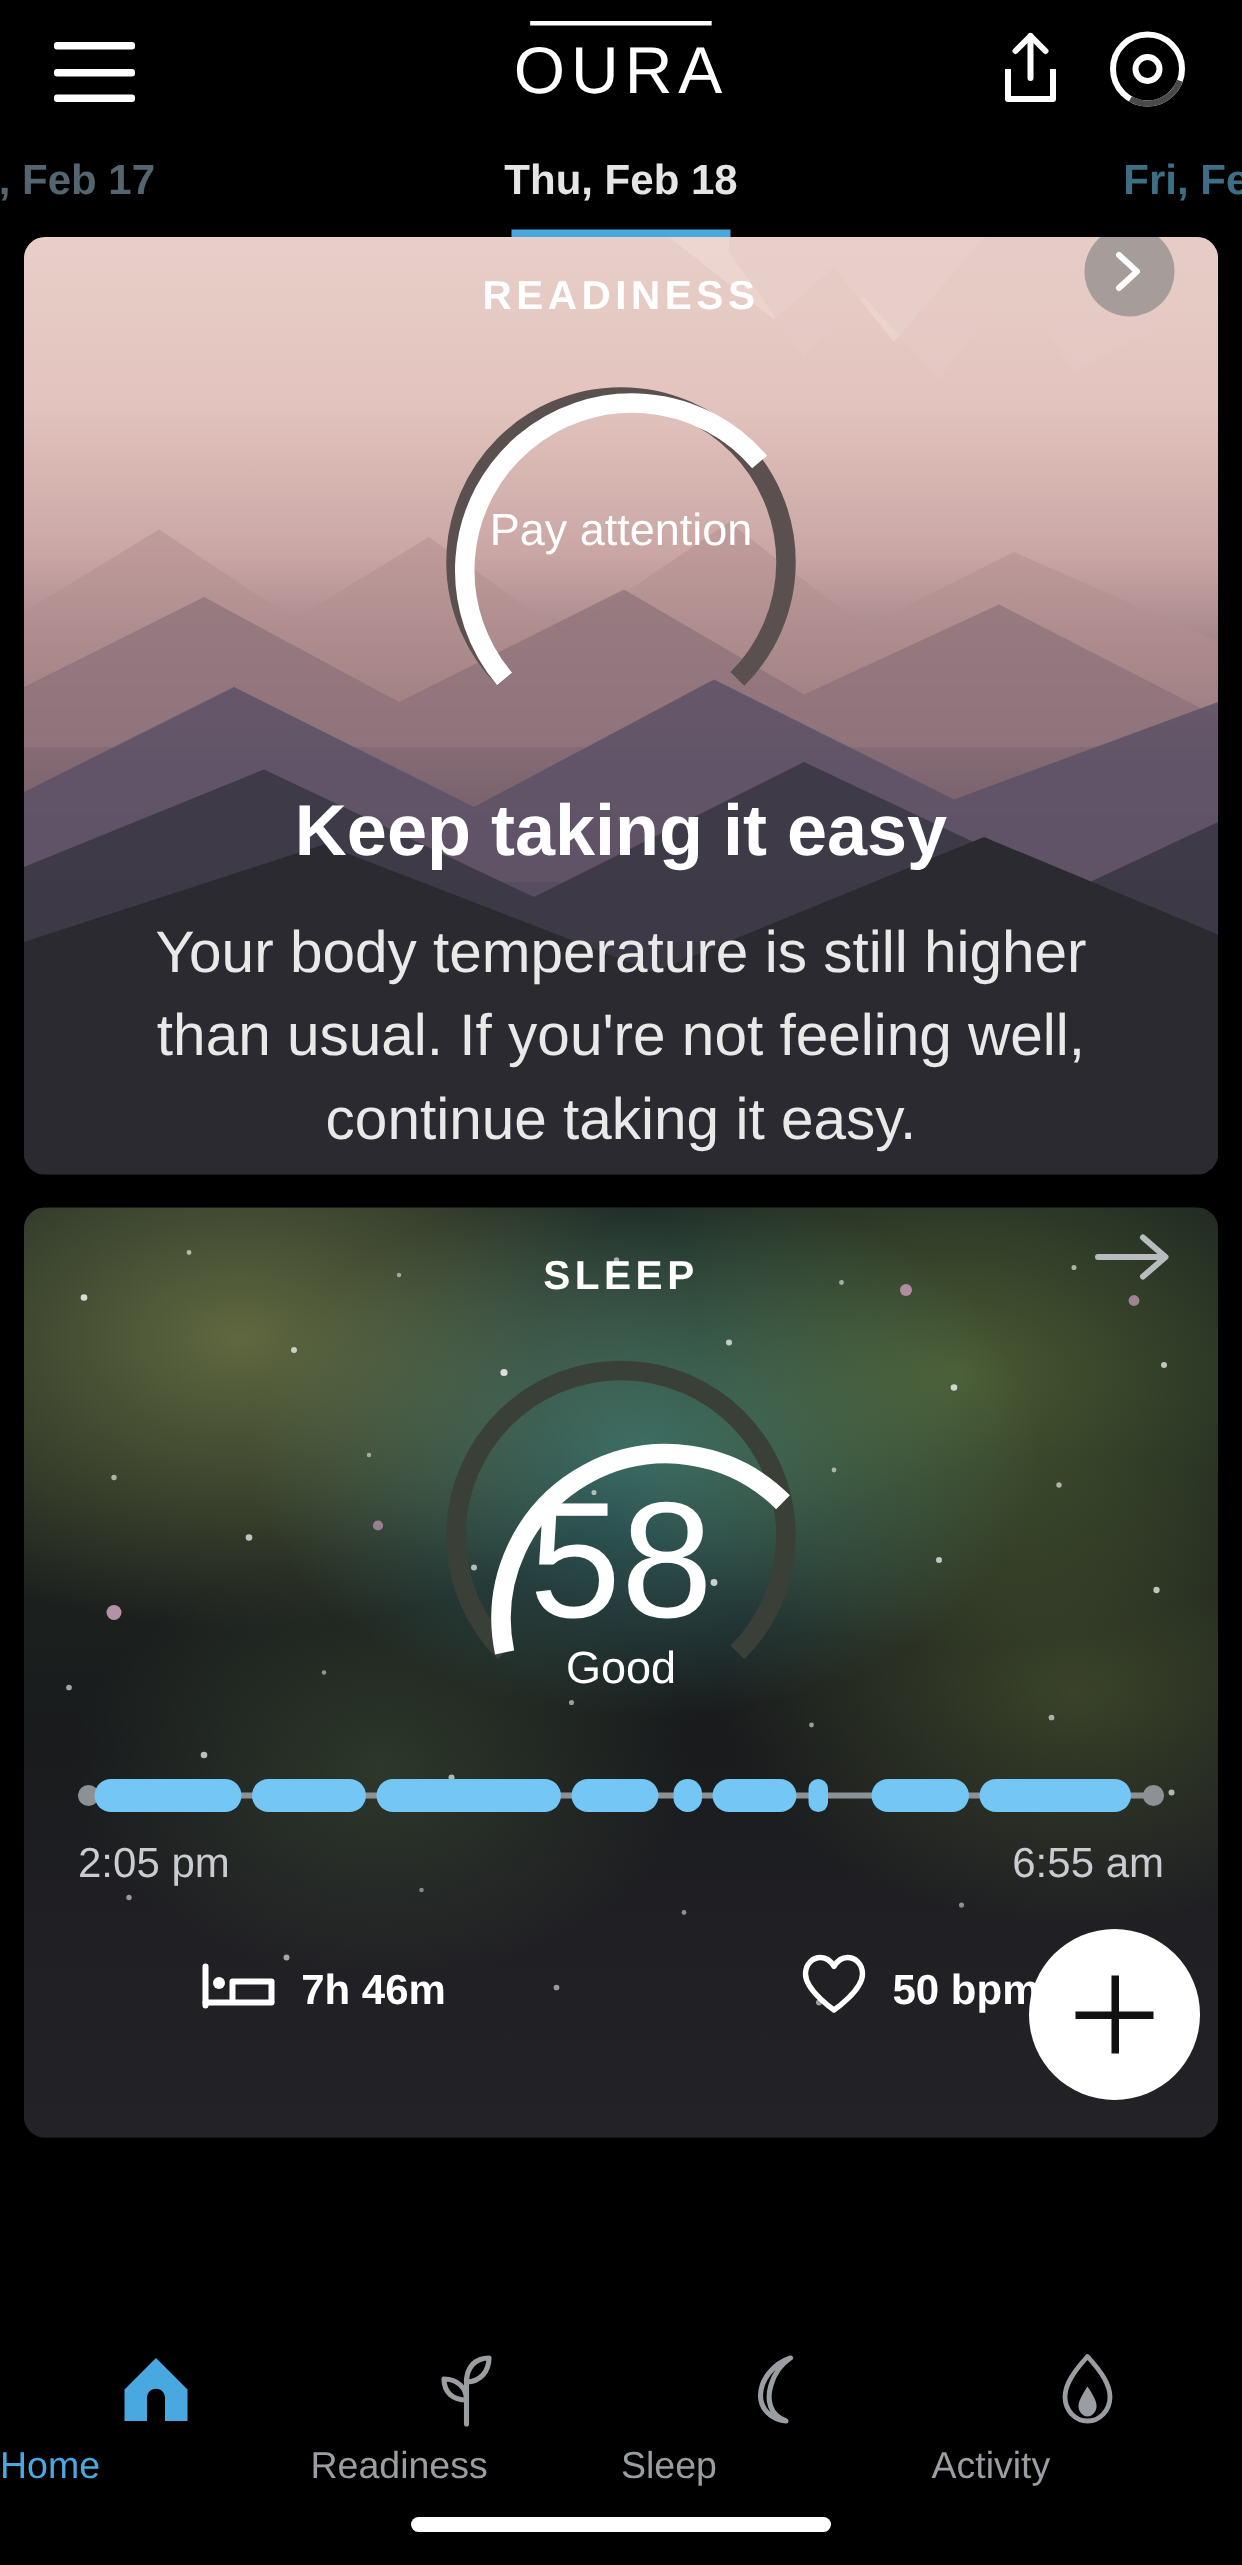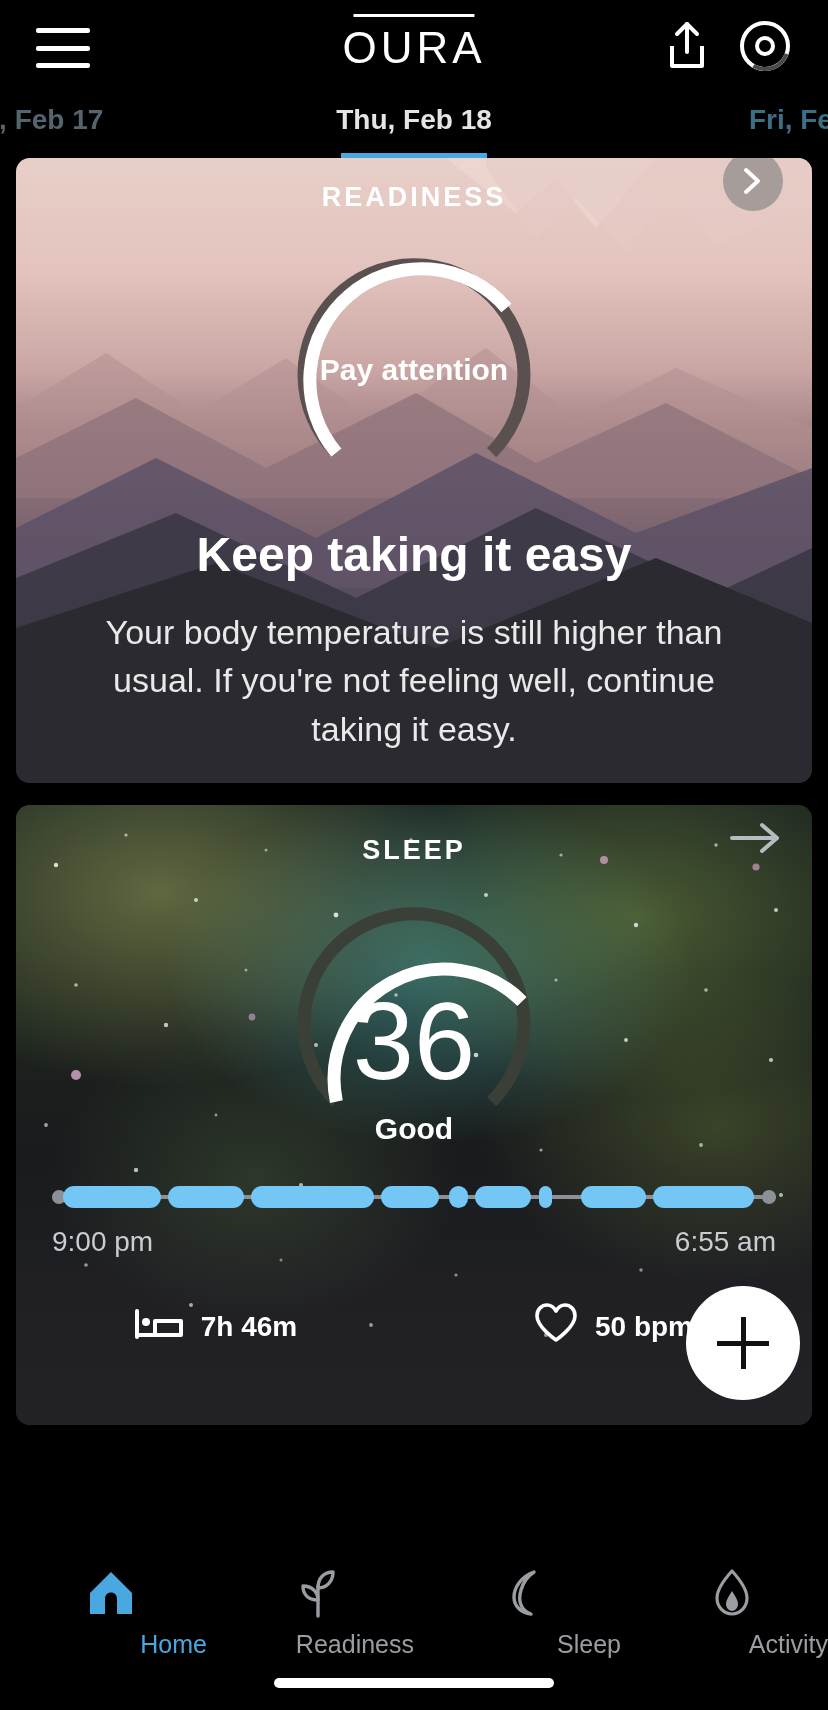--- a/index.html
+++ b/index.html
@@ -38,23 +38,23 @@
   .card{ position:relative; margin:0 16px 22px 16px; border-radius:14px;
     overflow:hidden; background:#232327; }
 
   
   .readiness-bg{ position:absolute; inset:0;
     background:linear-gradient(180deg,#e8cfc9 0%,#e3c3bd 18%,#c9a6a4 34%,#8f7078 50%,#4b4050 62%,#2b2b31 76%,#232327 88%);}
   .ready-inner{ position:relative; padding:24px 0 42px 0; text-align:center; }
   .cardlabel{ font-size:27px; letter-spacing:3px; font-weight:700; }
   .gauge-wrap{ position:relative; width:460px; height:250px; margin:22px auto 0 auto;}
   .score{ font-size:110px; font-weight:300; line-height:1; }
-  .score-sub{ font-size:30px; font-weight:700; margin-top:16px;}
+  .score-sub{ font-size:30px; font-weight:400; }
   .headline{ font-size:48px; font-weight:700; margin:42px 0 0 0;}
-  .bodytext{ font-size:34px; line-height:1.42; font-weight:400;
+  .bodytext{ font-size:39px; line-height:1.42; font-weight:400;
     margin:26px auto 0 auto; max-width:650px; color:#e9e9ea;}
 
   
   .sleep-bg{ position:absolute; inset:0;
     background:
       radial-gradient(ellipse 55% 45% at 18% 14%, rgba(150,160,90,.55), transparent 70%),
       radial-gradient(ellipse 50% 42% at 78% 18%, rgba(120,145,70,.50), transparent 70%),
       radial-gradient(ellipse 46% 40% at 52% 26%, rgba(70,160,165,.55), transparent 72%),
       radial-gradient(ellipse 40% 34% at 88% 52%, rgba(110,130,60,.38), transparent 74%),
       radial-gradient(ellipse 34% 30% at 30% 60%, rgba(90,120,70,.30), transparent 76%),
@@ -80,21 +80,21 @@
   
   .fab{ position:absolute; width:114px; height:114px; border-radius:50%;
     background:#fff; right:28px; top:1286px; display:flex; align-items:center;
     justify-content:center; z-index:40;}
   .fab .bar1{ position:absolute; width:52px; height:5px; background:#111;}
   .fab .bar2{ position:absolute; width:5px; height:52px; background:#111;}
 
   
   .tabbar{ position:absolute; left:0; right:0; bottom:0; height:166px; background:#000;
     display:flex; align-items:flex-start; padding-top:18px;}
-  .tab{ flex:1; text-align:right;padding-left:14px; }
+  .tab{ flex:1; text-align:left; }
   .tab .ticon{ height:62px; display:flex; align-items:center; justify-content:center;}
   .tab .tlabel{ font-size:25px; margin-top:6px; color:#9a9ea3;}
   .tab.active .tlabel{ color:#4aa8e0; }
   .homeindicator{ position:absolute; bottom:22px; left:50%; transform:translateX(-50%);
     width:280px; height:10px; border-radius:5px; background:#fff;}
 </style>
 </head>
 <body>
 
 <div class="topbar">
@@ -235,21 +235,21 @@
   <div class="sleep-inner">
     <div class="cardlabel">SLEEP</div>
 
     <div class="gauge-wrap" style="margin-top:18px;">
       <svg width="460" height="250" viewBox="0 0 460 250" style="position:absolute;top:0;left:0;">
         <path d="M 152.4 237.6 A 110 110 0 1 1 307.6 237.6" stroke="#3a4038" stroke-width="13" fill="none" stroke-linecap="butt" transform="translate(0,-20)"></path>
 
         <path d="M 152.4 237.6 A 110 110 0 0 1 338.0 137.5" stroke="#ffffff" stroke-width="13" fill="none" stroke-linecap="butt" transform="translate(0,-20)"></path>
       </svg>
       <div style="position:absolute;left:0;right:0;top:102px;">
-        <div class="score">36</div>
+        <div class="score">58</div>
         <div class="score-sub">Good</div>
       </div>
     </div>
 
     <div class="hypno">
       <div class="baseline"></div>
       <div class="cap" style="left:0;"></div>
       <div class="cap" style="right:0;"></div>
       <div id="hypno-segments">
           <div class="seg" style="left: 1.5%; width: 13.5%; background: rgb(116, 198, 245);"></div>
@@ -258,21 +258,21 @@
           <div class="seg" style="left: 45.5%; width: 8%; background: rgb(116, 198, 245);"></div>
           <div class="seg" style="left: 54.8%; width: 2.6%; background: rgb(116, 198, 245);"></div>
           <div class="seg" style="left: 58.4%; width: 7.8%; background: rgb(116, 198, 245);"></div>
           <div class="seg" style="left: 67.2%; width: 1.9%; background: rgb(116, 198, 245);"></div>
           <div class="seg" style="left: 73%; width: 9%; background: rgb(116, 198, 245);"></div>
           <div class="seg" style="left: 83%; width: 14%; background: rgb(116, 198, 245);"></div>
         </div>
     </div>
 
     <div class="times">
-      <span>9:00 pm</span>
+      <span>2:05 pm</span>
       <span>6:55 am</span>
     </div>
 
     <div class="stats">
       <div class="stat">
         <span>
           <svg width="52" height="36" viewBox="0 0 52 36">
             <path d="M4 6 L4 32" stroke="#fff" stroke-width="4" stroke-linecap="round"></path>
             <path d="M4 30 L48 30" stroke="#fff" stroke-width="4" stroke-linecap="round"></path>
             <path d="M48 30 L48 16 L22 16 L22 30" stroke="#fff" stroke-width="4" fill="none" stroke-linejoin="round"></path>

